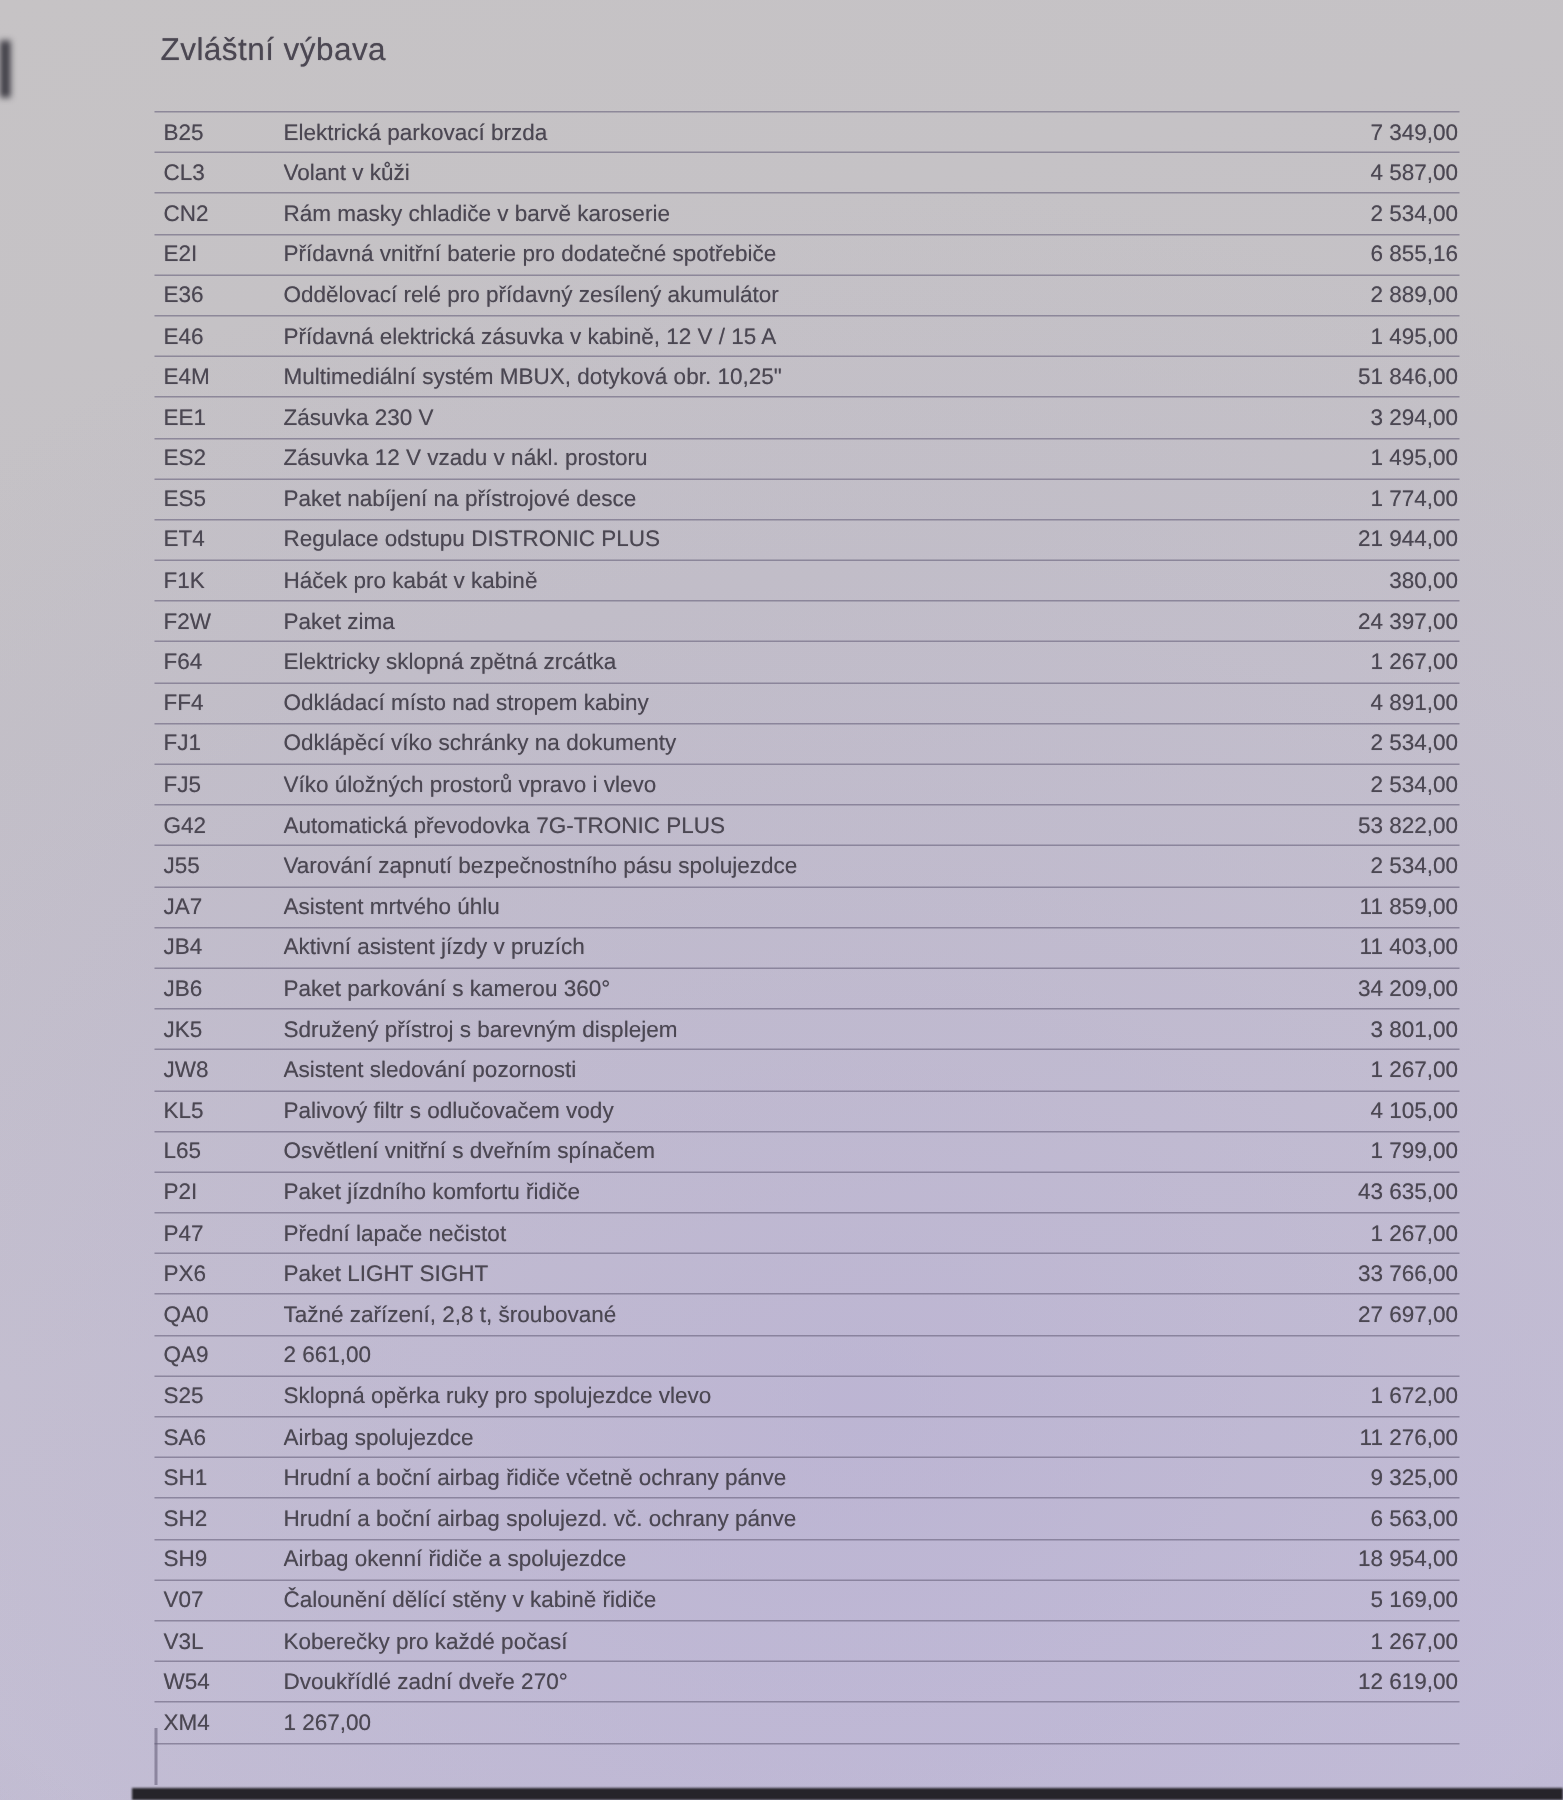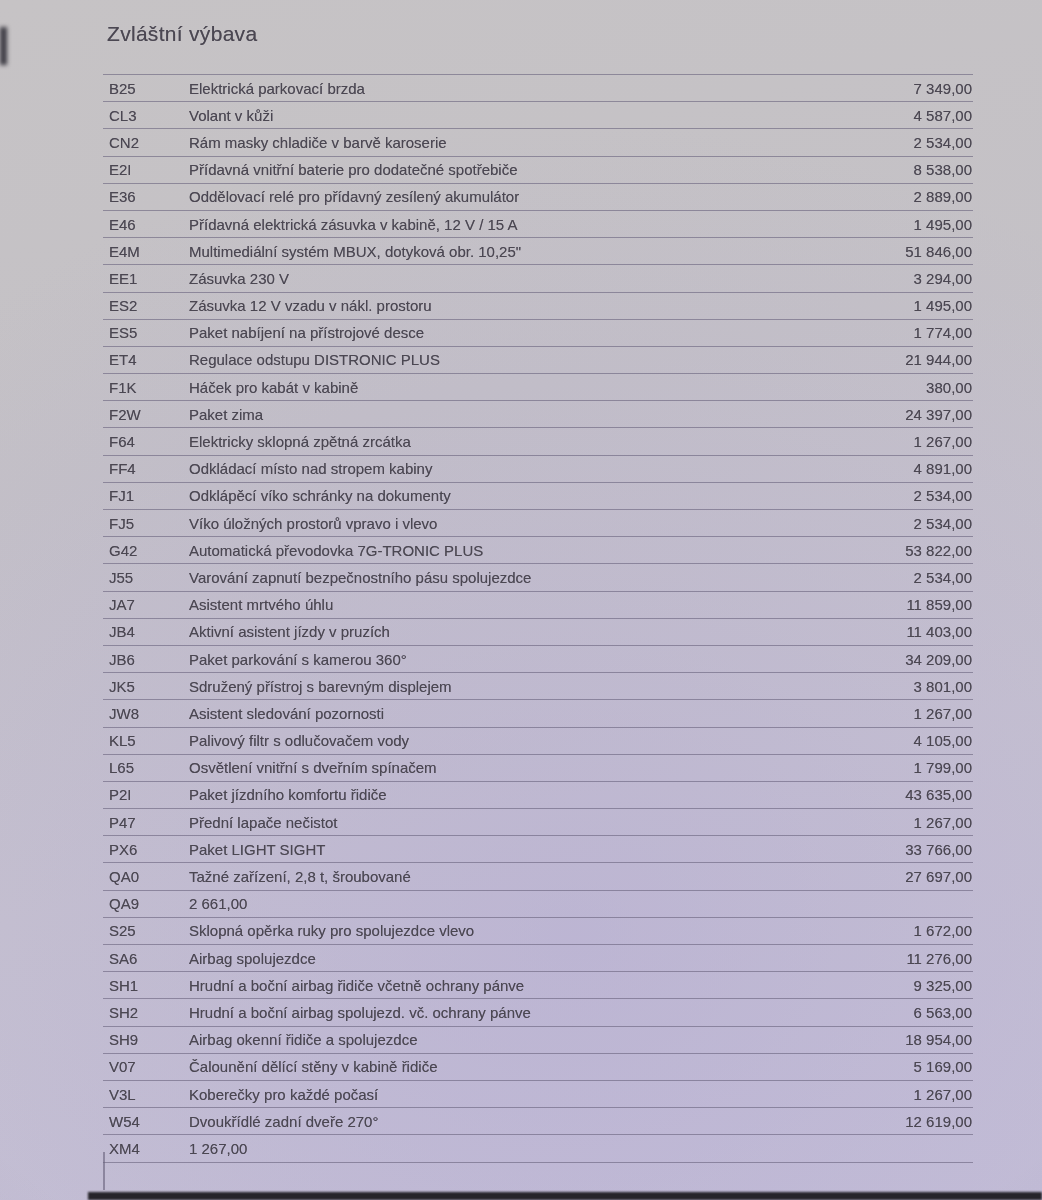--- a/index.html
+++ b/index.html
@@ -114,21 +114,21 @@
 
   <div class="row">
     <span class="code">CN2</span>
     <span class="desc">Rám masky chladiče v barvě karoserie</span>
     <span class="price">2 534,00</span>
   </div>
 
   <div class="row">
     <span class="code">E2I</span>
     <span class="desc">Přídavná vnitřní baterie pro dodatečné spotřebiče</span>
-    <span class="price">8 538,00</span>
+    <span class="price">6 855,16</span>
   </div>
 
   <div class="row">
     <span class="code">E36</span>
     <span class="desc">Oddělovací relé pro přídavný zesílený akumulátor</span>
     <span class="price">2 889,00</span>
   </div>
 
   <div class="row">
     <span class="code">E46</span>

